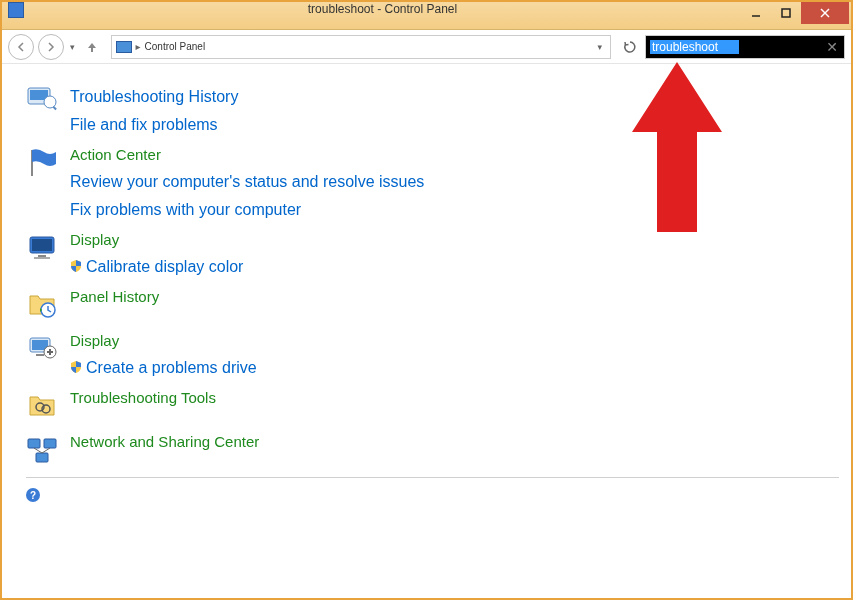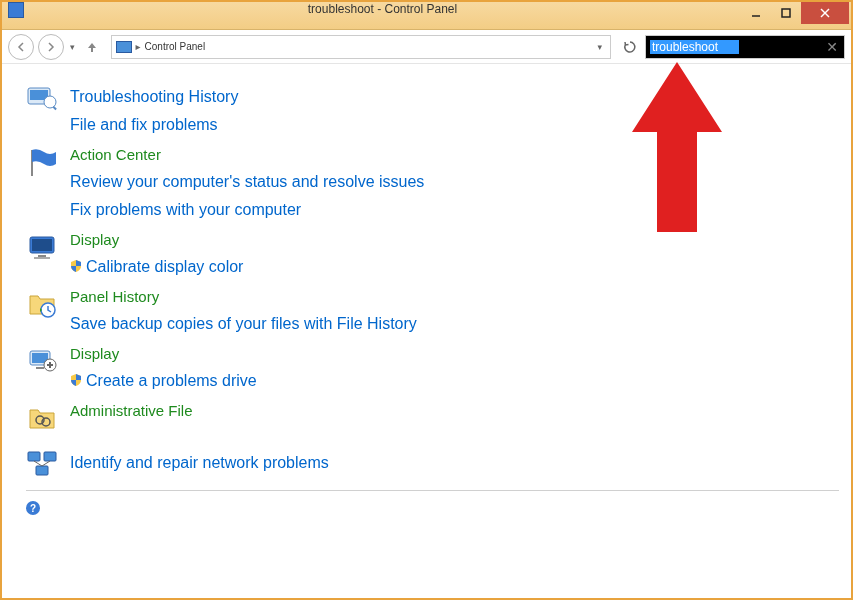--- a/index.html
+++ b/index.html
@@ -365,23 +365,20 @@
         <div class="result-icon">
           <svg width="32" height="32" viewBox="0 0 32 32">
             <path d="M4 8 L12 8 L14 11 L28 11 L28 26 L4 26 Z" fill="#f7d77a" stroke="#caa53a"></path>
             <circle cx="22" cy="22" r="7" fill="#fff" stroke="#3a7bd5" stroke-width="1.5"></circle>
             <path d="M22 18 L22 22 L25 24" stroke="#3a7bd5" stroke-width="1.5" fill="none"></path>
             <path d="M16 22 L14 20 L14 24 Z" fill="#2a9d2a"></path>
           </svg>
         </div>
         <div class="result-body">
           <a class="result-title">Panel History</a>
-          <a class="sublink">
-            <span>Save backup copies of your files with File History</span>
-          </a>
         </div>
       </div>
       <div class="result-item">
         <div class="result-icon">
           <svg width="32" height="32" viewBox="0 0 32 32">
             <rect x="4" y="6" width="20" height="14" rx="2" fill="#dbe9f7" stroke="#5a8bc4"></rect>
             <rect x="6" y="8" width="16" height="10" fill="#4a90d9"></rect>
             <rect x="10" y="22" width="8" height="2" fill="#888"></rect>
             <circle cx="24" cy="20" r="6" fill="#fff" stroke="#666"></circle>
             <rect x="21" y="19" width="6" height="2" fill="#666"></rect>
@@ -402,37 +399,35 @@
       </div>
       <div class="result-item">
         <div class="result-icon">
           <svg width="32" height="32" viewBox="0 0 32 32">
             <path d="M4 8 L12 8 L14 11 L28 11 L28 26 L4 26 Z" fill="#f7d77a" stroke="#caa53a"></path>
             <circle cx="14" cy="18" r="4" fill="none" stroke="#555" stroke-width="1.5"></circle>
             <circle cx="20" cy="20" r="4" fill="none" stroke="#555" stroke-width="1.5"></circle>
           </svg>
         </div>
         <div class="result-body">
-          <a class="result-title">Administrative File</a>
+          <a class="result-title">Troubleshooting Tools</a>
         </div>
       </div>
       <div class="result-item">
         <div class="result-icon">
           <svg width="32" height="32" viewBox="0 0 32 32">
             <rect x="2" y="6" width="12" height="9" rx="1" fill="#4a90d9" stroke="#2a5aa0"></rect>
             <rect x="18" y="6" width="12" height="9" rx="1" fill="#4a90d9" stroke="#2a5aa0"></rect>
             <rect x="10" y="20" width="12" height="9" rx="1" fill="#4a90d9" stroke="#2a5aa0"></rect>
             <line x1="8" y1="15" x2="16" y2="20" stroke="#666"></line>
             <line x1="24" y1="15" x2="16" y2="20" stroke="#666"></line>
           </svg>
         </div>
         <div class="result-body">
-          <a class="sublink">
-            <span>Identify and repair network problems</span>
-          </a>
+          <a class="result-title">Network and Sharing Center</a>
         </div>
       </div>
     </div>
   <div class="divider"></div>
   <div class="help-link">
     <span class="help-icon">?</span>
   </div>
 </div>
 
 <svg class="red-arrow" width="110" height="180" viewBox="0 0 110 180">

